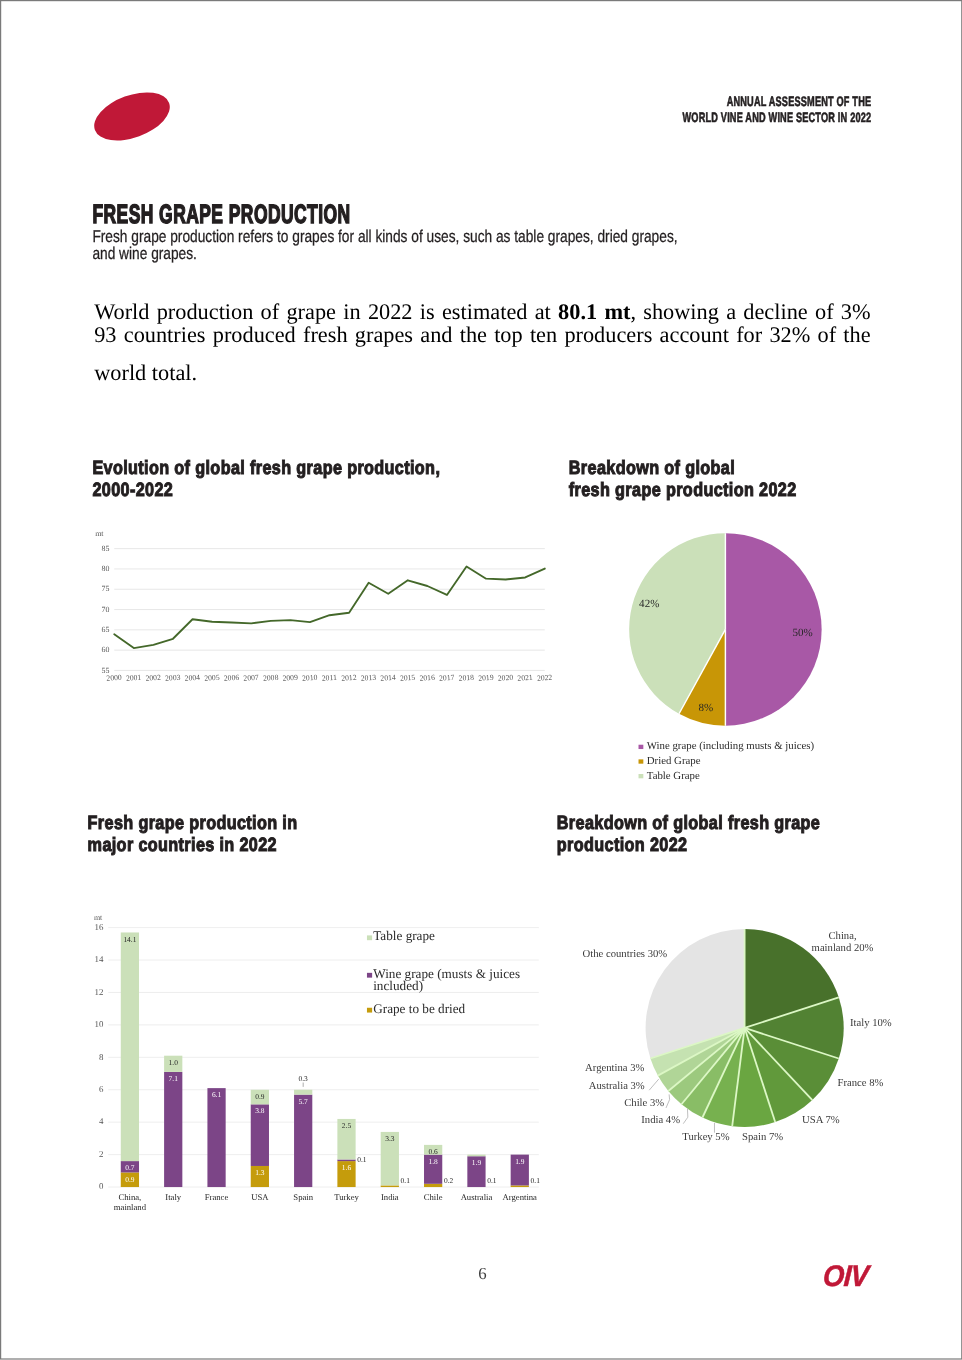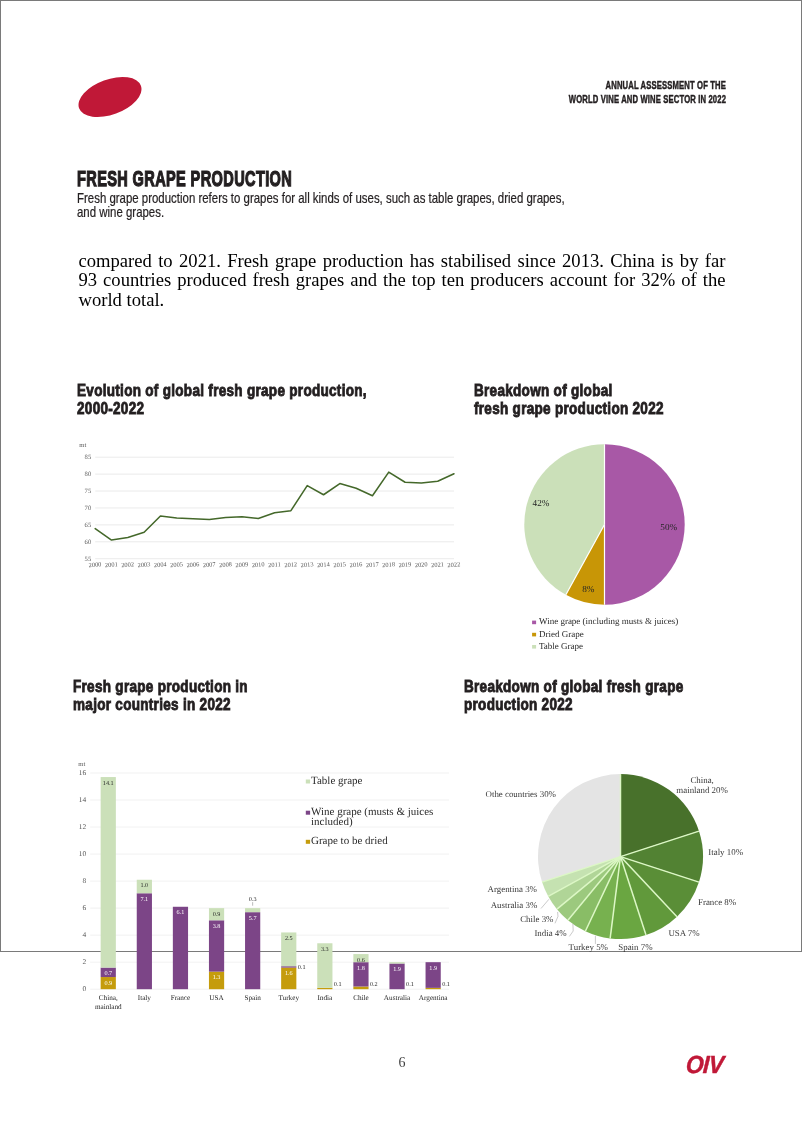--- a/index.html
+++ b/index.html
@@ -1,19 +1,19 @@
 <!DOCTYPE html>
 <html><head>
 <meta charset="utf-8">
 <title>Fresh Grape Production</title>
 <style>
   html,body{margin:0;padding:0;}
   body{width:802px;height:1133px;background:#ffffff;-webkit-font-smoothing:antialiased;
        font-family:"Liberation Serif",serif;overflow:hidden;}
-  .page{position:absolute;left:0;top:0;width:802px;height:952px;
+  .page{position:absolute;left:0;top:0;width:802px;height:1133px;
         box-sizing:border-box;border:1px solid #7a7a7a;background:#fff;}
 
   #logo-ellipse{position:absolute;left:74px;top:73px;width:70px;height:46px;}
 
   #doc-header{position:absolute;right:75px;top:76.5px;text-align:right;}
   #doc-header .l{display:block;font-family:"Liberation Sans",sans-serif;
         font-weight:700;font-size:11.4px;letter-spacing:0.1px;color:#231f20;
         line-height:14.3px;transform:scaleX(0.672);transform-origin:right top;
         white-space:nowrap;-webkit-text-stroke:0.5px #231f20;letter-spacing:0.22px;}
 
@@ -28,21 +28,21 @@
         color:#231f20;line-height:14.7px;
         transform:scaleX(0.80);transform-origin:left top;white-space:nowrap;
         -webkit-text-stroke:0.22px #231f20;}
 
   #body-par{position:absolute;left:77.5px;top:250px;width:647px;
         font-family:"Liberation Serif",serif;font-size:18.6px;line-height:19.3px;
         color:#000;margin:0;}
   #body-par b{font-weight:700;}
   #body-par .bl{display:block;text-align:justify;text-align-last:justify;
         white-space:nowrap;}
-  #body-par .bl.last{text-align-last:left;}
+  #body-par .bl.last{text-align-last:left;margin-top:12px;}
   #body-par .bl > span{display:inline;}
 
   .chart-title{position:absolute;font-family:"Liberation Sans",sans-serif;
         font-weight:700;font-size:16.0px;color:#231f20;line-height:18px;
         transform:scaleX(0.845);transform-origin:left top;white-space:nowrap;
         -webkit-text-stroke:0.85px #231f20;letter-spacing:0.35px;}
 
   #footer-page{position:absolute;left:0;top:1053.5px;width:802px;text-align:center;
         font-family:"Liberation Serif",serif;font-size:14px;color:#3f3f3f;}
   #footer-logo{position:absolute;left:684px;top:1049.5px;
@@ -79,21 +79,21 @@
     <span class="l">WORLD VINE AND WINE SECTOR IN 2022</span>
   </div>
 
   <div id="section-title">FRESH GRAPE PRODUCTION</div>
   <div id="section-sub">
     <span>Fresh grape production refers to grapes for all kinds of uses, such as table grapes, dried grapes,</span><br>
     <span>and wine grapes.</span>
   </div>
 
   <div id="body-par">
-    <span class="bl">compared to 2021. Fresh grape production has stabilised since 2013. China is by far</span>
+    <span class="bl"><span>World production of grape in 2022 is estimated at </span><b>80.1 mt</b><span>, showing a decline of 3%</span></span>
     <span class="bl">93 countries produced fresh grapes and the top ten producers account for 32% of the</span>
     <span class="bl last">world total.</span>
   </div>
 
   <div class="chart-title" style="left:75.5px;top:381px;">
     <span>Evolution of global fresh grape production,</span><br>
     <span>2000-2022</span>
   </div>
   <div id="line-chart-holder" style="position:absolute;left:72px;top:439px;">
       <svg width="392" height="140" viewBox="0 0 392 140">

